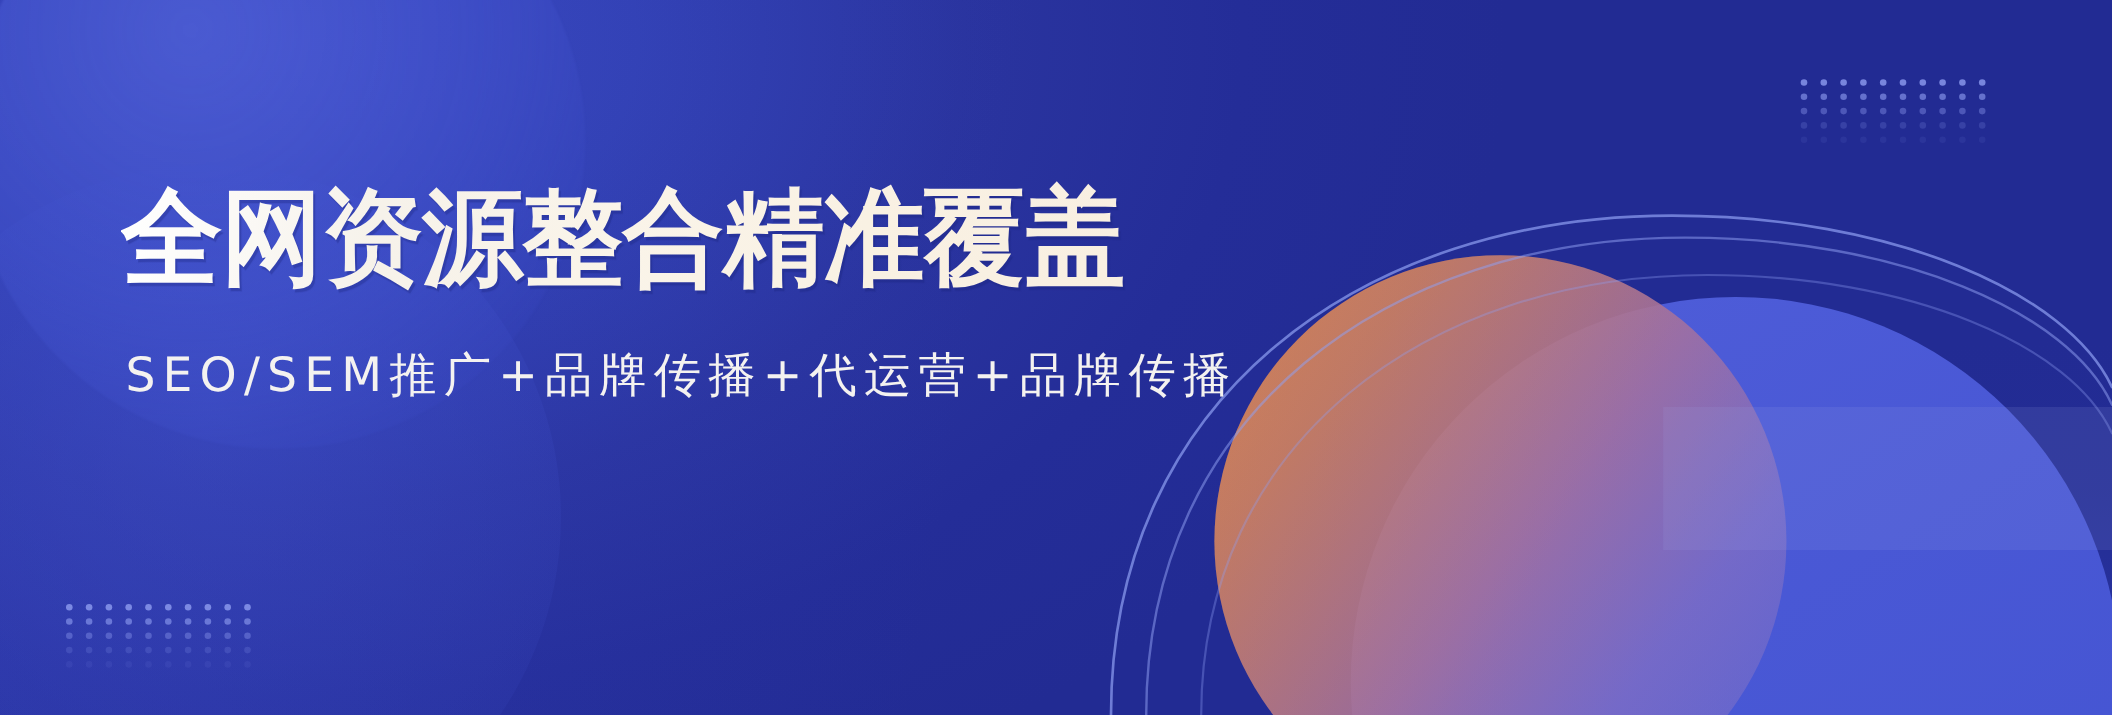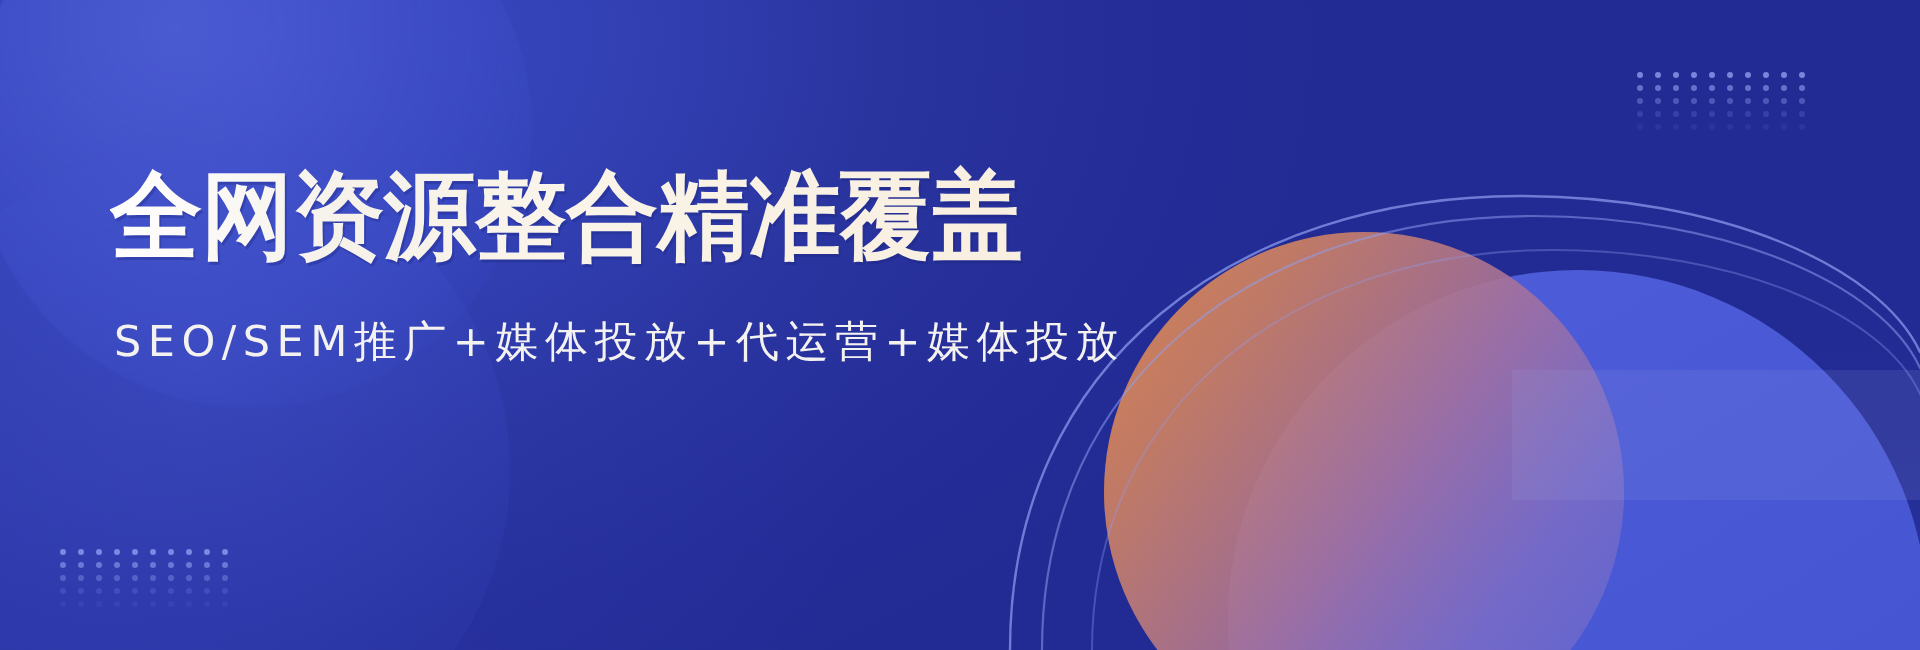--- a/index.html
+++ b/index.html
@@ -301,16 +301,16 @@
       <i class="r4"></i>
       <i class="r4"></i>
       <i class="r4"></i>
       <i class="r4"></i>
       <i class="r4"></i>
       <i class="r4"></i>
   </div>
 
   <div class="content">
     <div class="headline">全网资源整合精准覆盖</div>
-    <div class="subhead">SEO/SEM推广+媒体投放+代运营+媒体投放</div>
+    <div class="subhead">SEO/SEM推广+品牌传播+代运营+品牌传播</div>
   </div>
 
 </div>
 
 </body></html>

